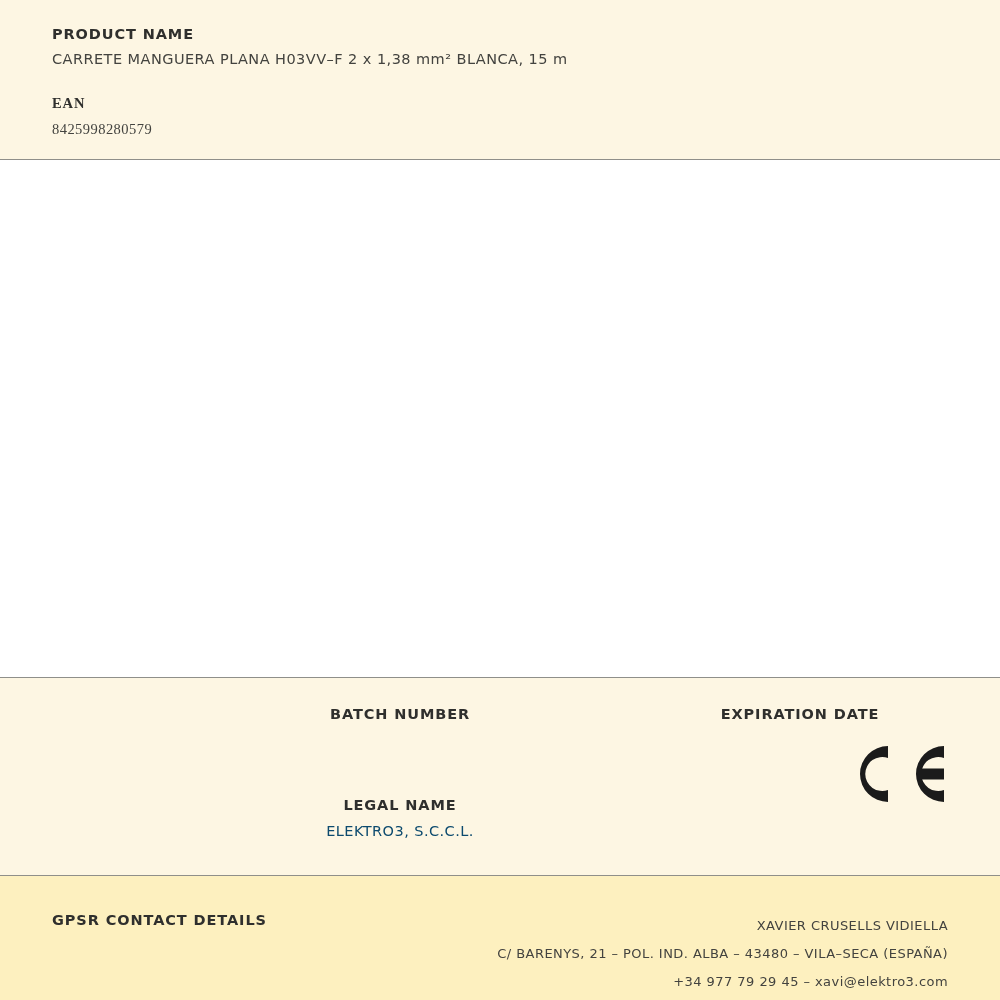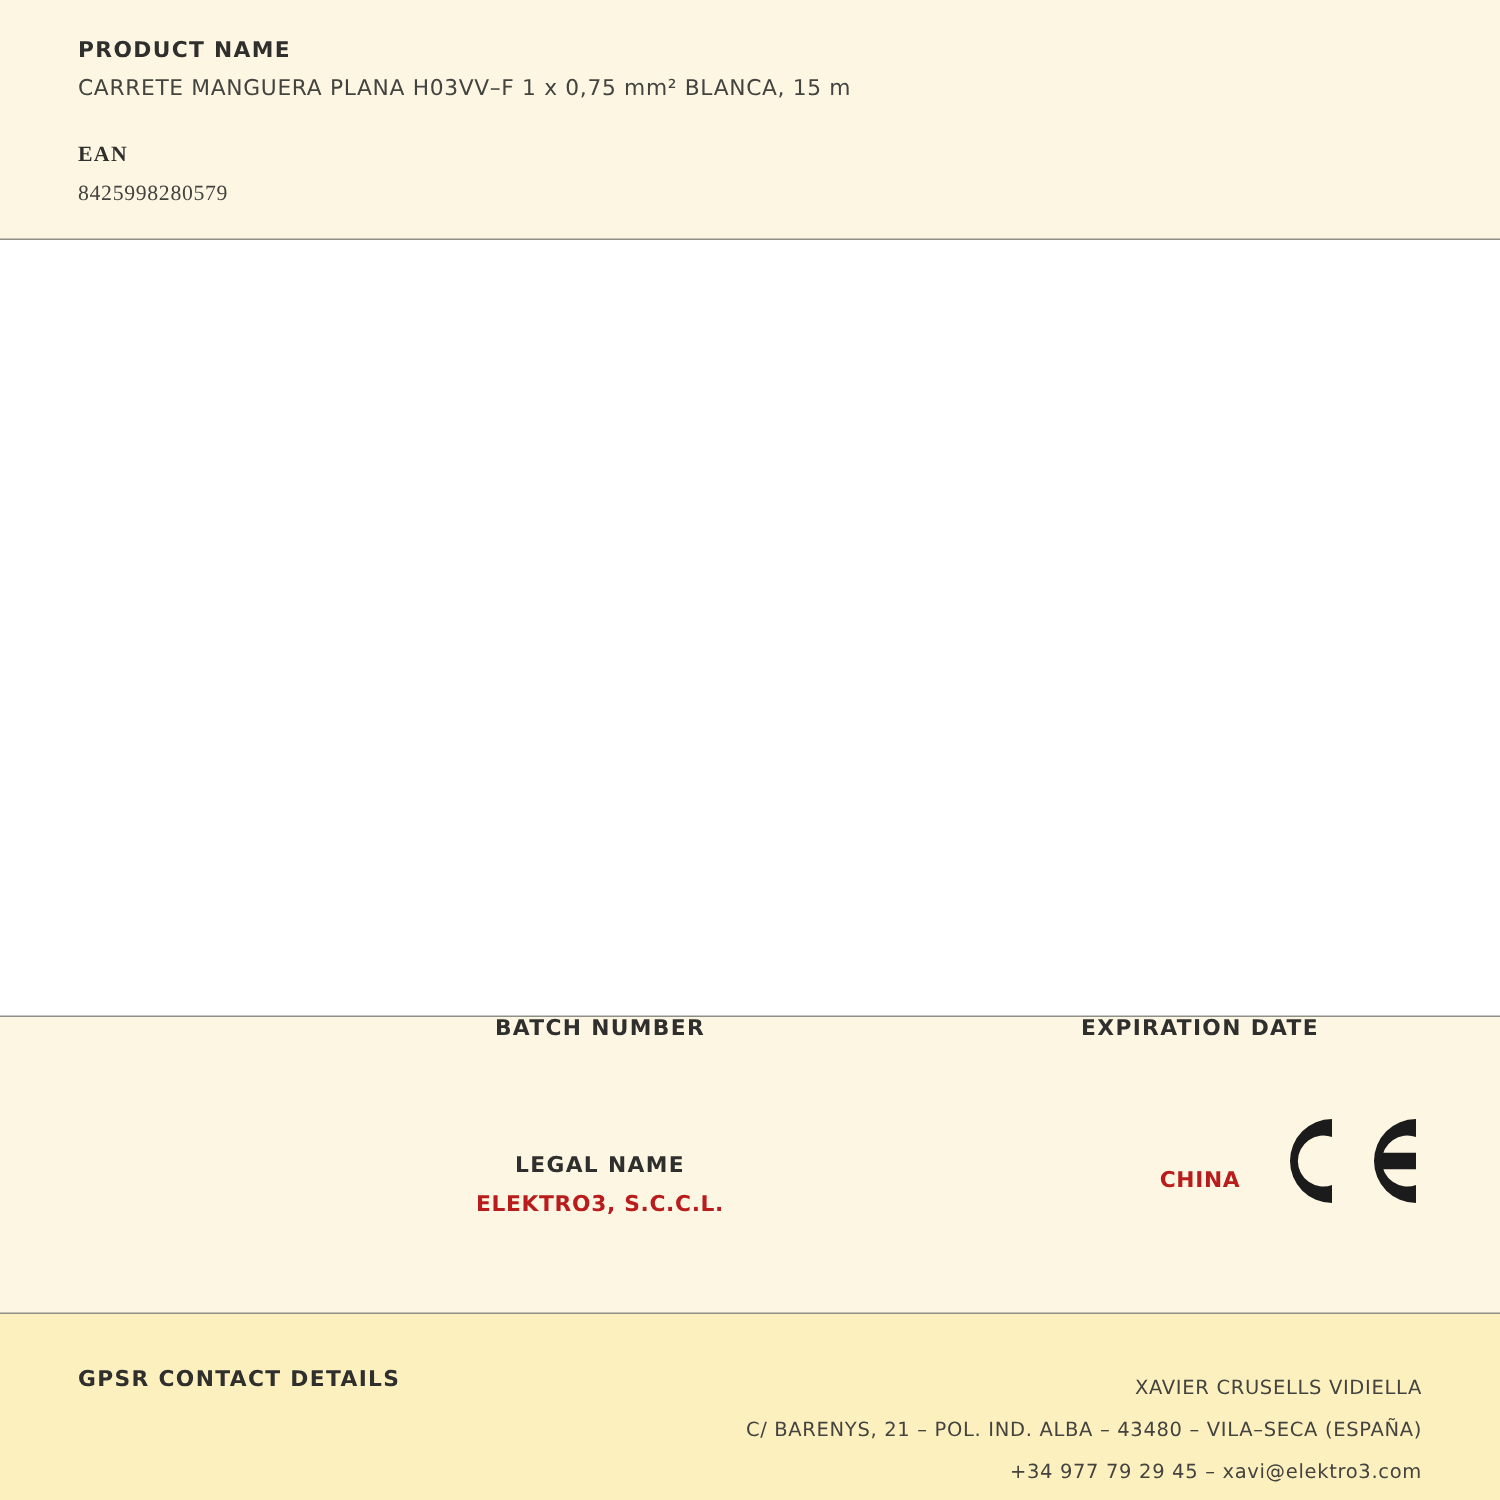--- a/index.html
+++ b/index.html
@@ -63,38 +63,38 @@
     background: #fdf6e3;
     height: 198px;
     box-sizing: border-box;
     position: relative;
     border-bottom: 1px solid #8f8f8a;
   }
   .info-row {
     display: flex;
     width: 100%;
   }
-  .info-row.row-1 { }
+  .info-row.row-1 { padding-top: 28px; }
   .info-row.row-2 { padding-top: 48px; }
   .info-cell {
     width: 400px;
     text-align: center;
   }
   .info-cell.spacer { width: 200px; }
   .info-label {
     font-size: 14.5px;
     font-weight: 700;
     letter-spacing: 0.9px;
     color: #2f2f2d;
   }
   .info-value {
     font-size: 14.5px;
-    font-weight: 700;
+    font-weight: 400;
     letter-spacing: 0.45px;
-    color: #b91c1c;
+    color: #0c4a6e;
     margin-top: 10px;
     min-height: 17px;
   }
   .ce-mark {
     position: absolute;
     right: 52px;
     top: 62px;
     width: 100px;
     height: 68px;
   }
@@ -129,21 +129,21 @@
   .footer-lines .line-contact { }
 </style>
 </head>
 <body>
 
 <div class="sheet">
 
   <div class="top-block">
     <div class="field">
       <div class="field-label">PRODUCT NAME</div>
-      <div class="field-value">CARRETE MANGUERA PLANA H03VV–F 1 x 0,75 mm² BLANCA, 15 m</div>
+      <div class="field-value">CARRETE MANGUERA PLANA H03VV–F 2 x 1,38 mm² BLANCA, 15 m</div>
     </div>
     <div class="field">
       <div class="field-label">EAN</div>
       <div class="field-value">8425998280579</div>
     </div>
   </div>
 
   <div class="middle-blank"></div>
 
   <div class="info-block">
@@ -160,21 +160,20 @@
       </div>
     </div>
 
     <div class="info-row row-2">
       <div class="info-cell spacer"></div>
       <div class="info-cell">
         <div class="info-label">LEGAL NAME</div>
         <div class="info-value">ELEKTRO3, S.C.C.L.</div>
       </div>
       <div class="info-cell">
-        <div class="info-value">CHINA</div>
       </div>
     </div>
 
     <div class="ce-mark">
       <svg width="100" height="68" viewBox="0 0 100 68" xmlns="http://www.w3.org/2000/svg">
 
         <path d="M40 6 A28 28 0 1 0 40 62 L40 50 A17 17 0 1 1 40 18 Z" fill="#1b1b1b"></path>
 
         <path d="M96 6 A28 28 0 1 0 96 62 L96 50 A17 17 0 1 1 96 18 Z" fill="#1b1b1b"></path>
         <rect x="70" y="28.5" width="26" height="11" fill="#1b1b1b"></rect>

